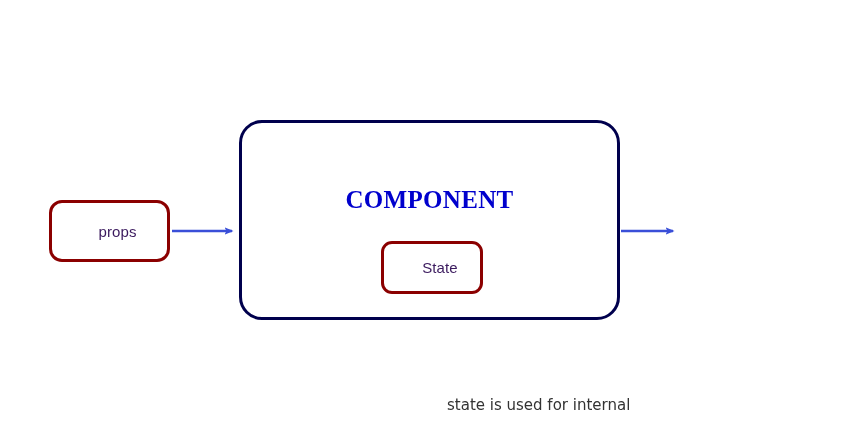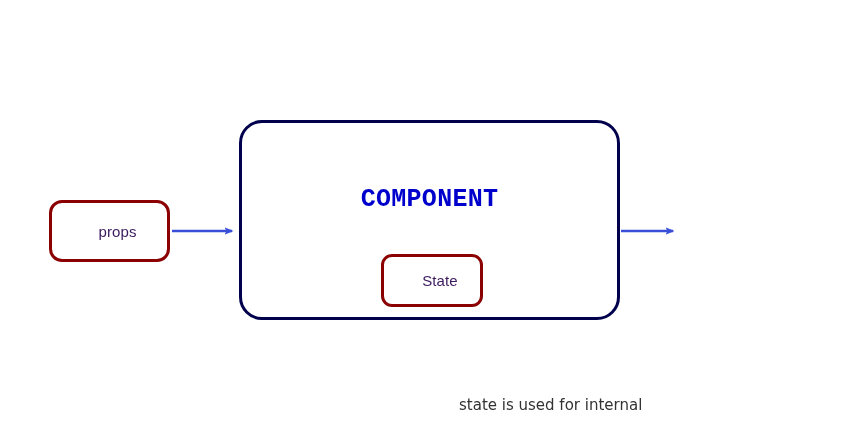--- a/index.html
+++ b/index.html
@@ -67,37 +67,36 @@
     background: #ffffff;
     border: 3px solid #00004D;
     border-radius: 23px;
   }
   #component-title {
     position: absolute;
     left: 0;
     right: 0;
     top: 64px;
     text-align: center;
-    font-family: Liberation Mono, monospace;
+    font-family: Liberation Serif, serif;
     font-weight: bold;
     font-size: 25px;
     color: #0000CD;
     letter-spacing: 0.3px;
     line-height: 1;
   }
 
   
   #state-box {
     left: 378px;
     top: 238px;
     width: 102px;
     height: 53px;
     border-width: 3px;
     border-radius: 11px;
-    margin-top: 13px;
   }
 
   
   .arrow {
     position: absolute;
     overflow: visible;
   }
   #arrow-props-component {
     left: 170px;
     top: 221px;
@@ -115,21 +114,21 @@
   #caption {
     position: absolute;
     left: 447px;
     top: 353px;
     font-family: "DejaVu Sans", sans-serif;
     font-size: 15px;
     line-height: 21px;
     color: #333333;
     white-space: pre;
   }
-  .caption-line { display: block; margin-left: 12px; }
+  .caption-line { display: block; }
 </style>
 </head>
 <body>
 
 <div id="canvas">
 
   <div class="node node-red" id="props-box">
     <span class="node-label">props</span>
   </div>
 

